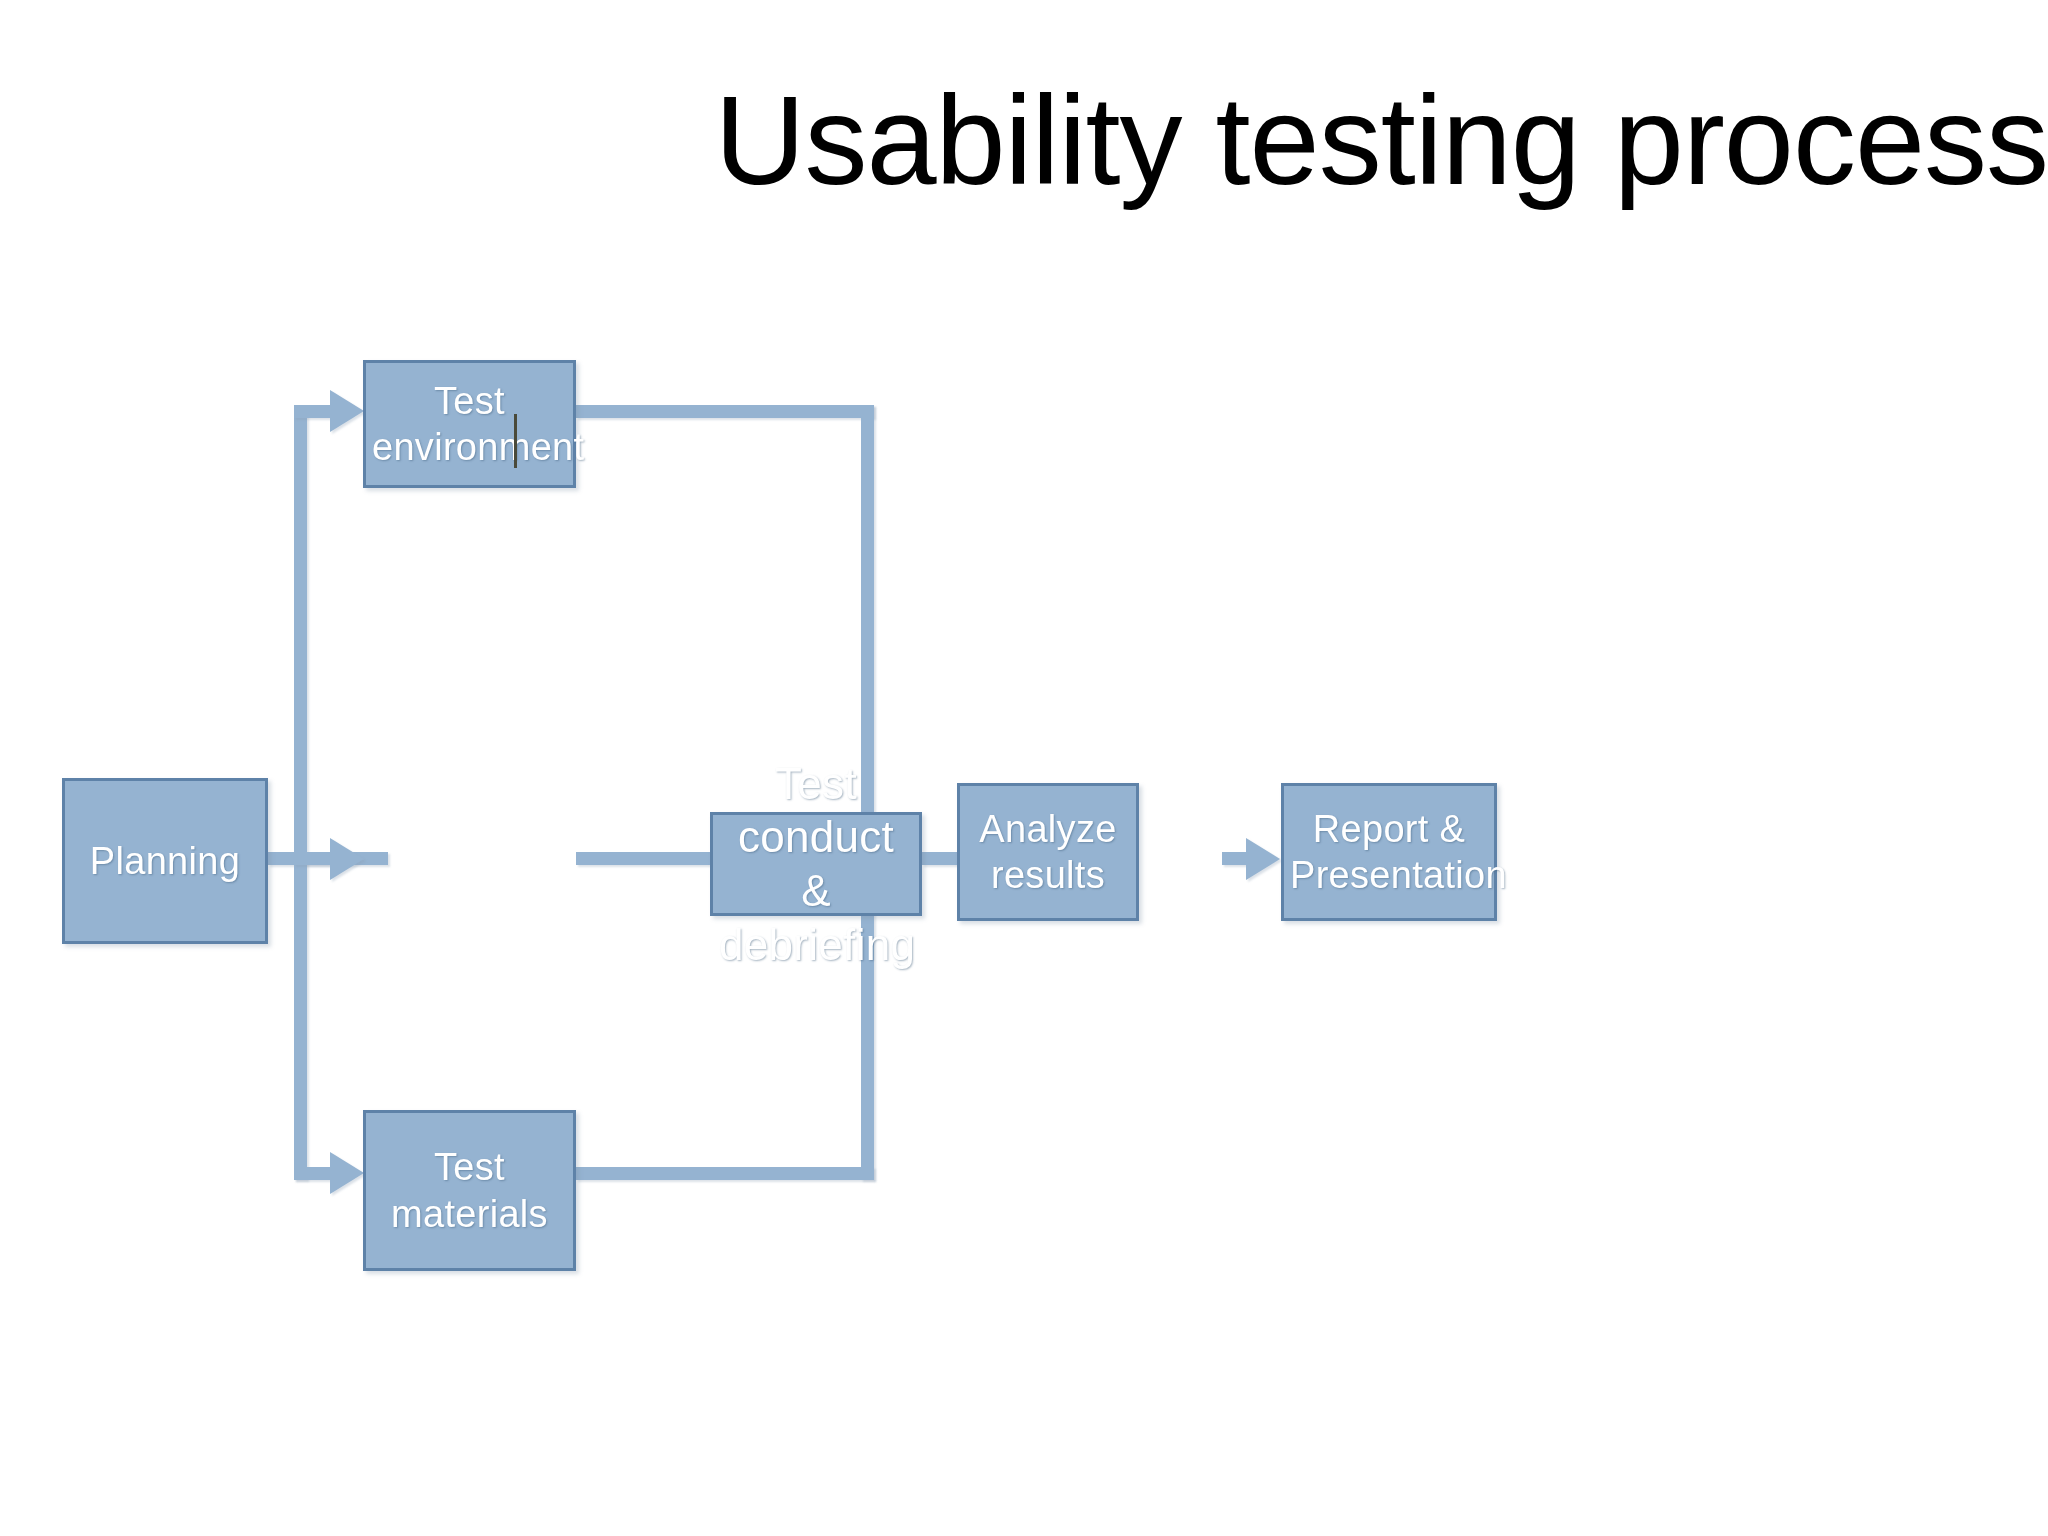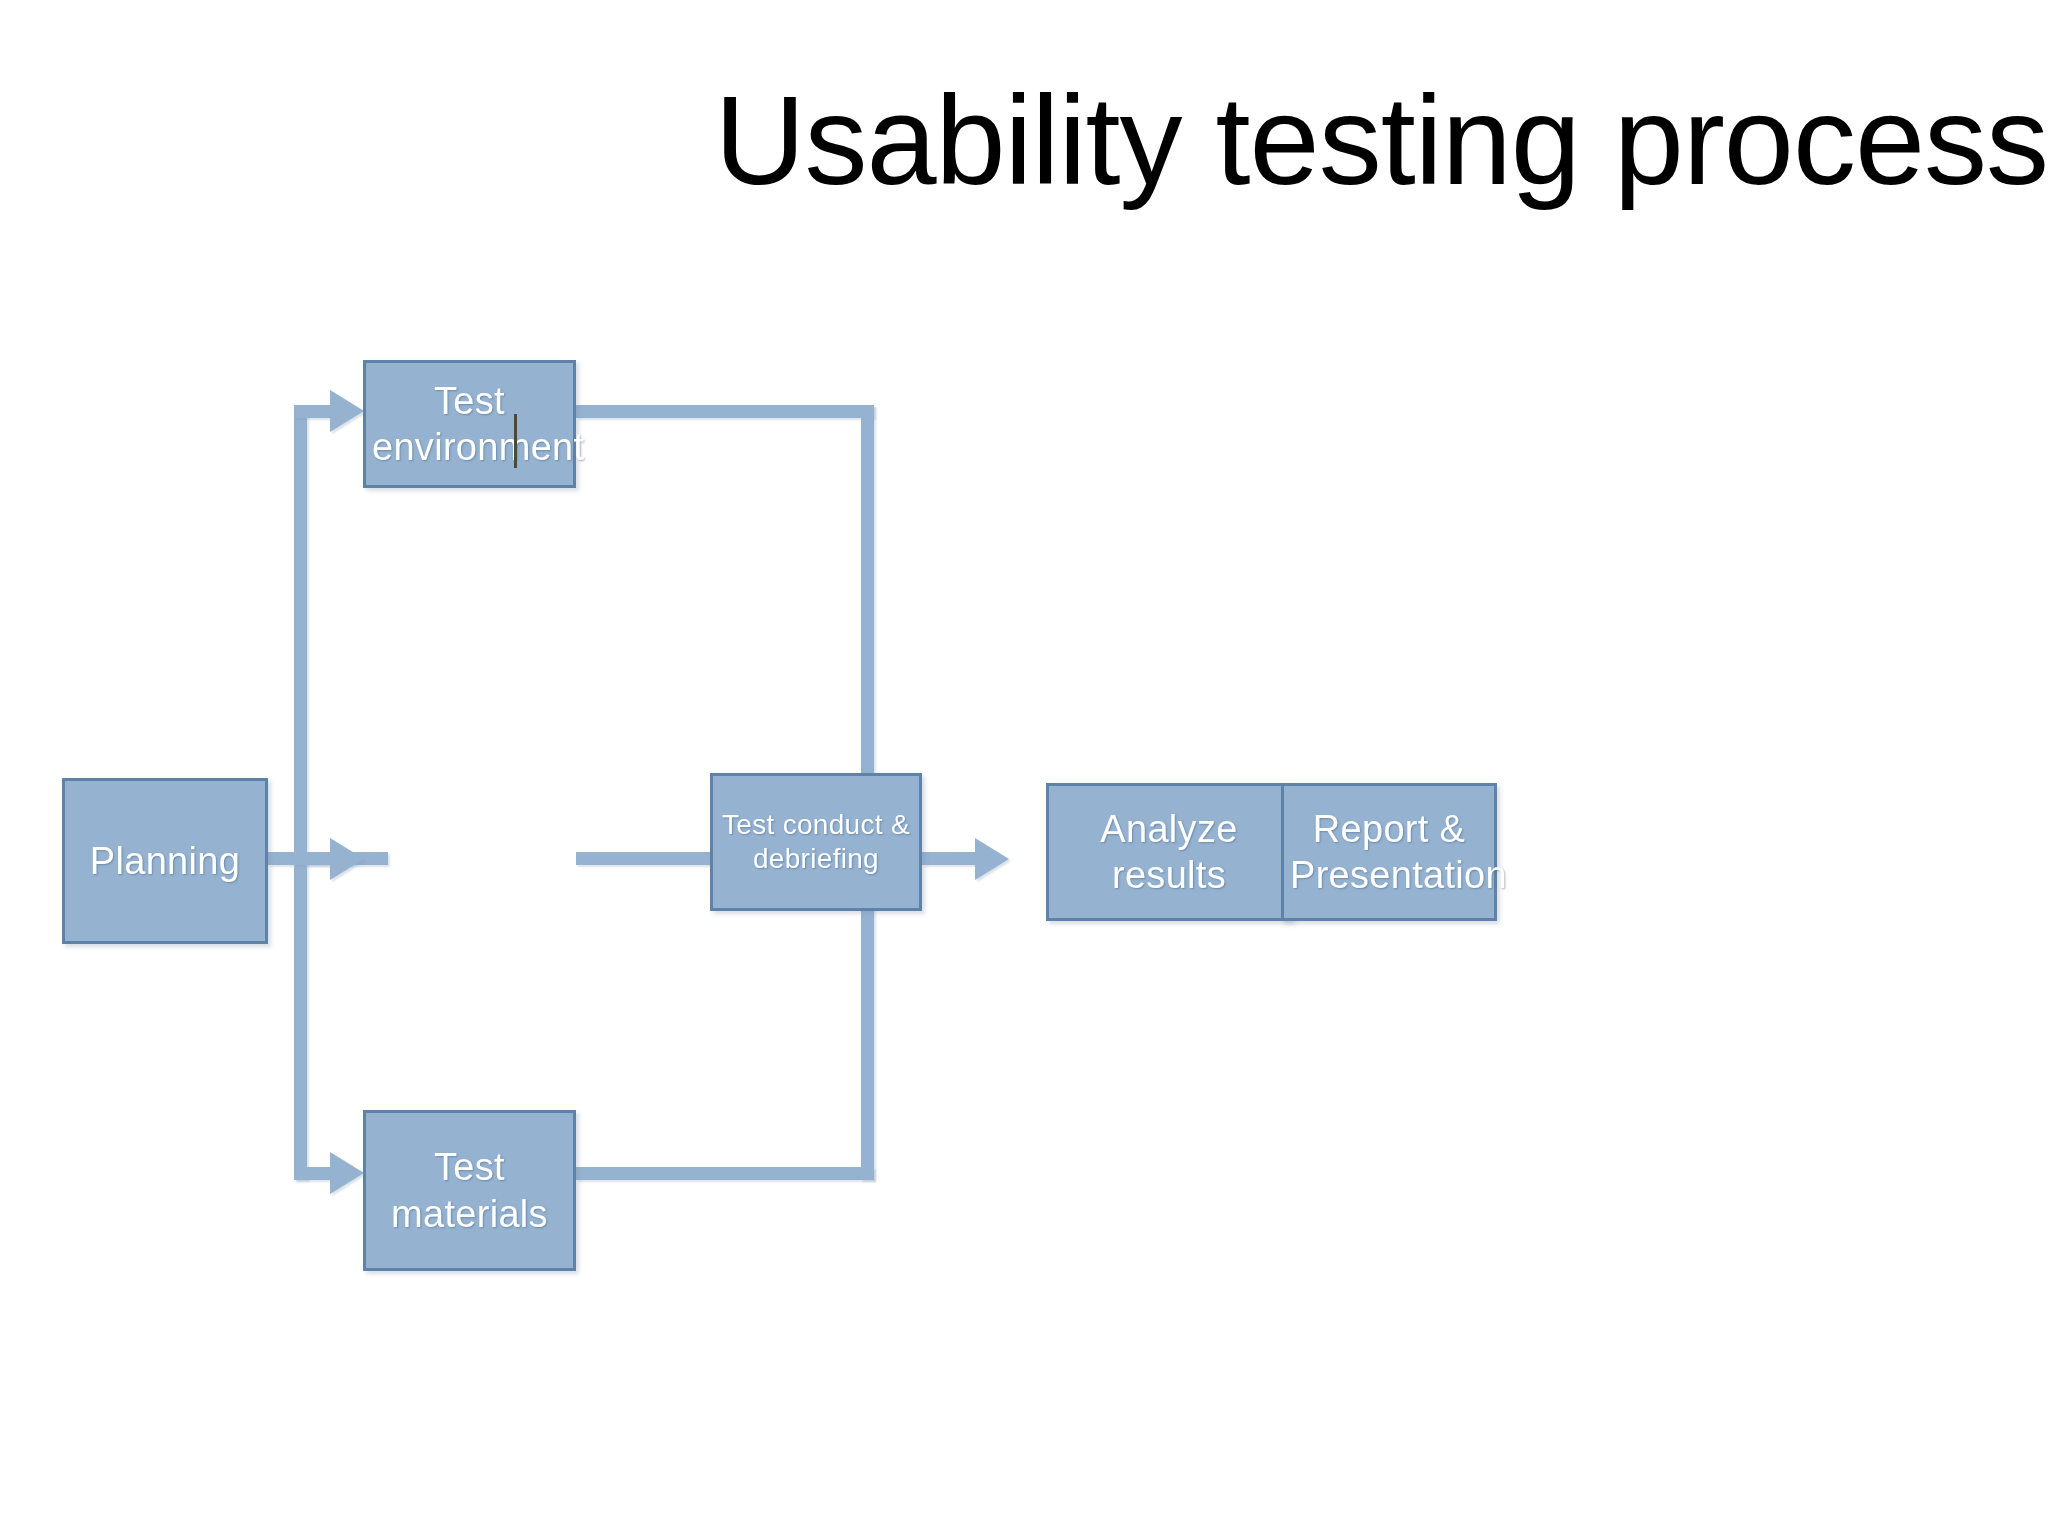--- a/index.html
+++ b/index.html
@@ -125,25 +125,25 @@
   <div class="node" style="left:363px; top:360px; width:213px; height:128px;">
     <span class="label">Test environment</span>
     <div id="text-caret" style="left:148px; top:51px;"></div>
   </div>
 
 
   <div class="node" style="left:363px; top:1110px; width:213px; height:161px;">
     <span class="label">Test materials</span>
   </div>
 
-  <div class="node" style="left:710px; top:773px; width:212px; height:138px; font-size:28px;">
+  <div class="node" style="left:710px; top:812px; width:212px; height:104px; font-size:44px;">
     <span class="label">Test conduct &amp; debriefing</span>
   </div>
 
-  <div class="node" style="left:1046px; top:783px; width:246px; height:138px;">
+  <div class="node" style="left:957px; top:783px; width:182px; height:138px;">
     <span class="label">Analyze results</span>
   </div>
 
   <div class="node" style="left:1281px; top:783px; width:216px; height:138px;">
     <span class="label">Report &amp; Presentation</span>
   </div>
 
 </div>
 
 </body></html>

